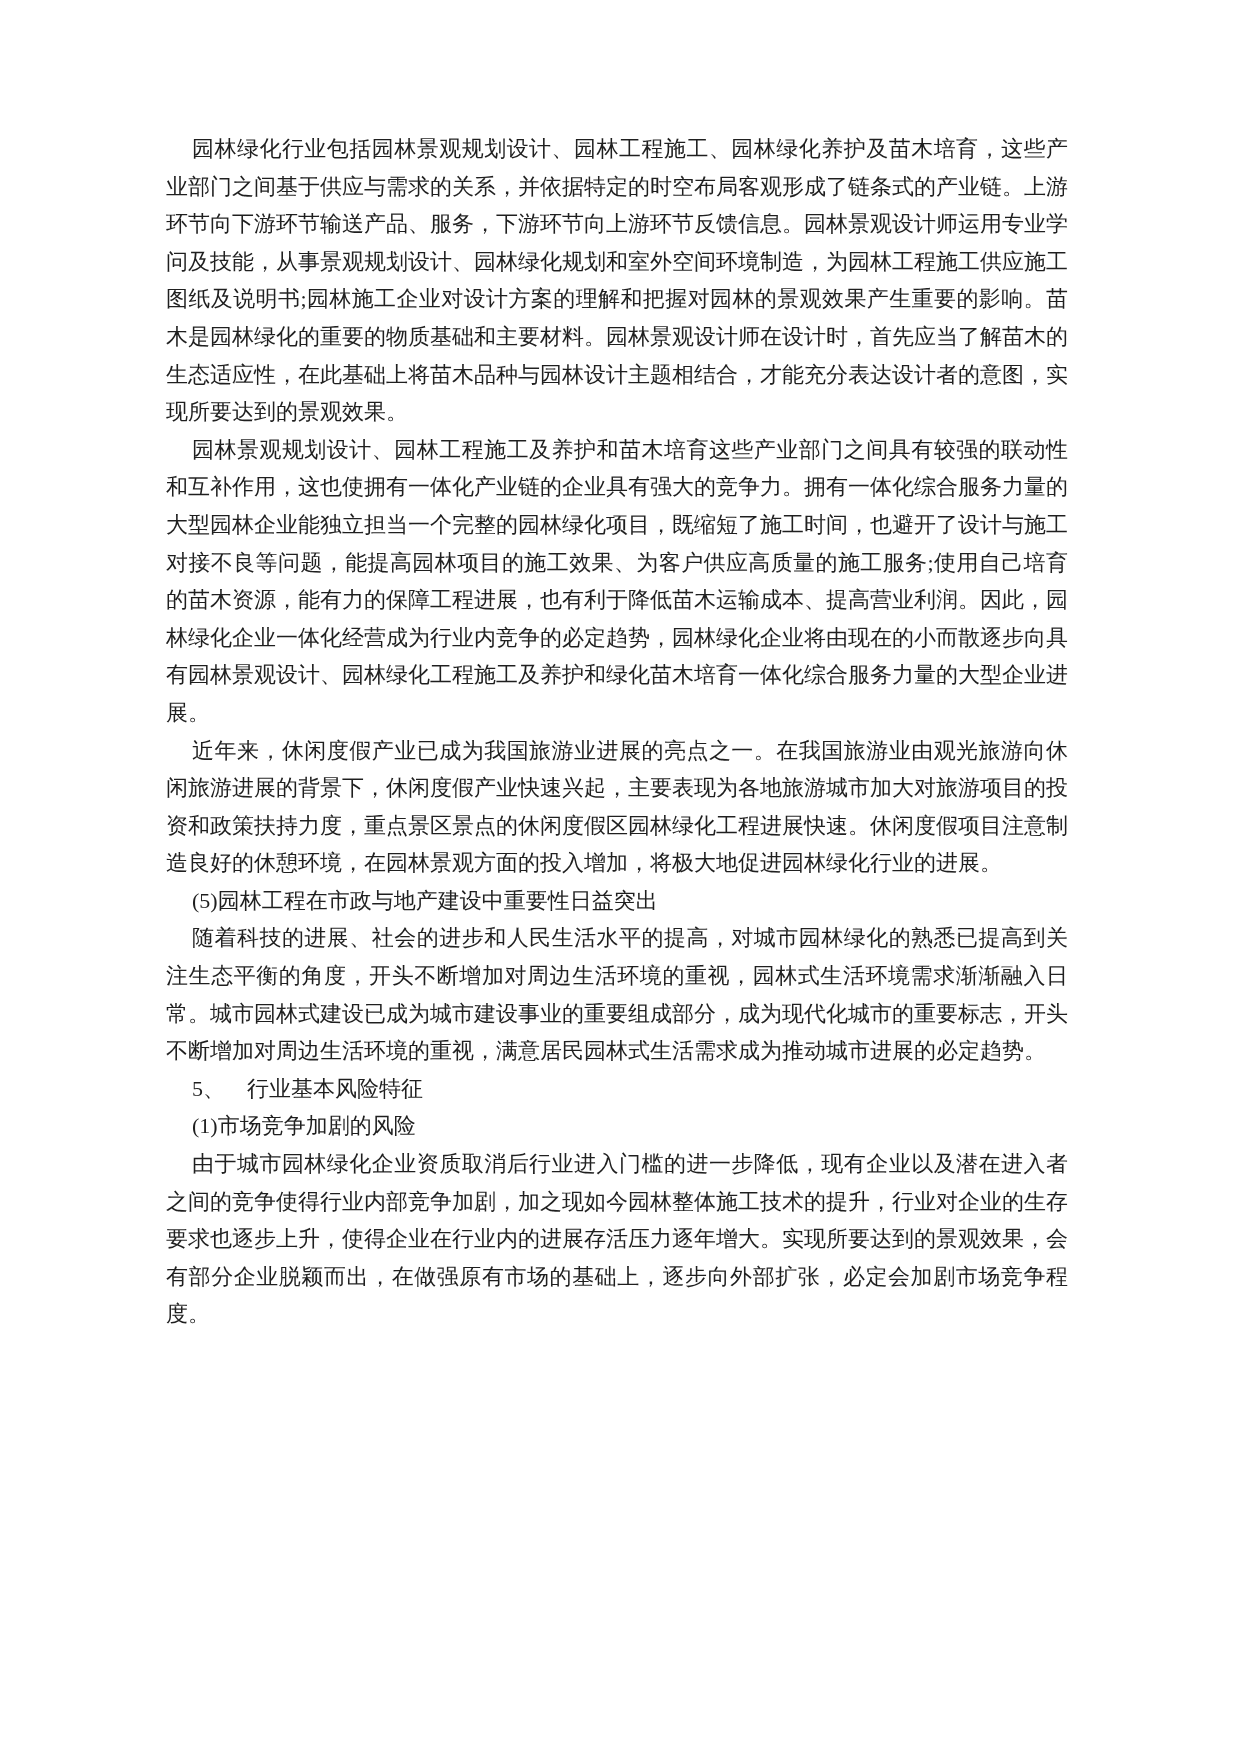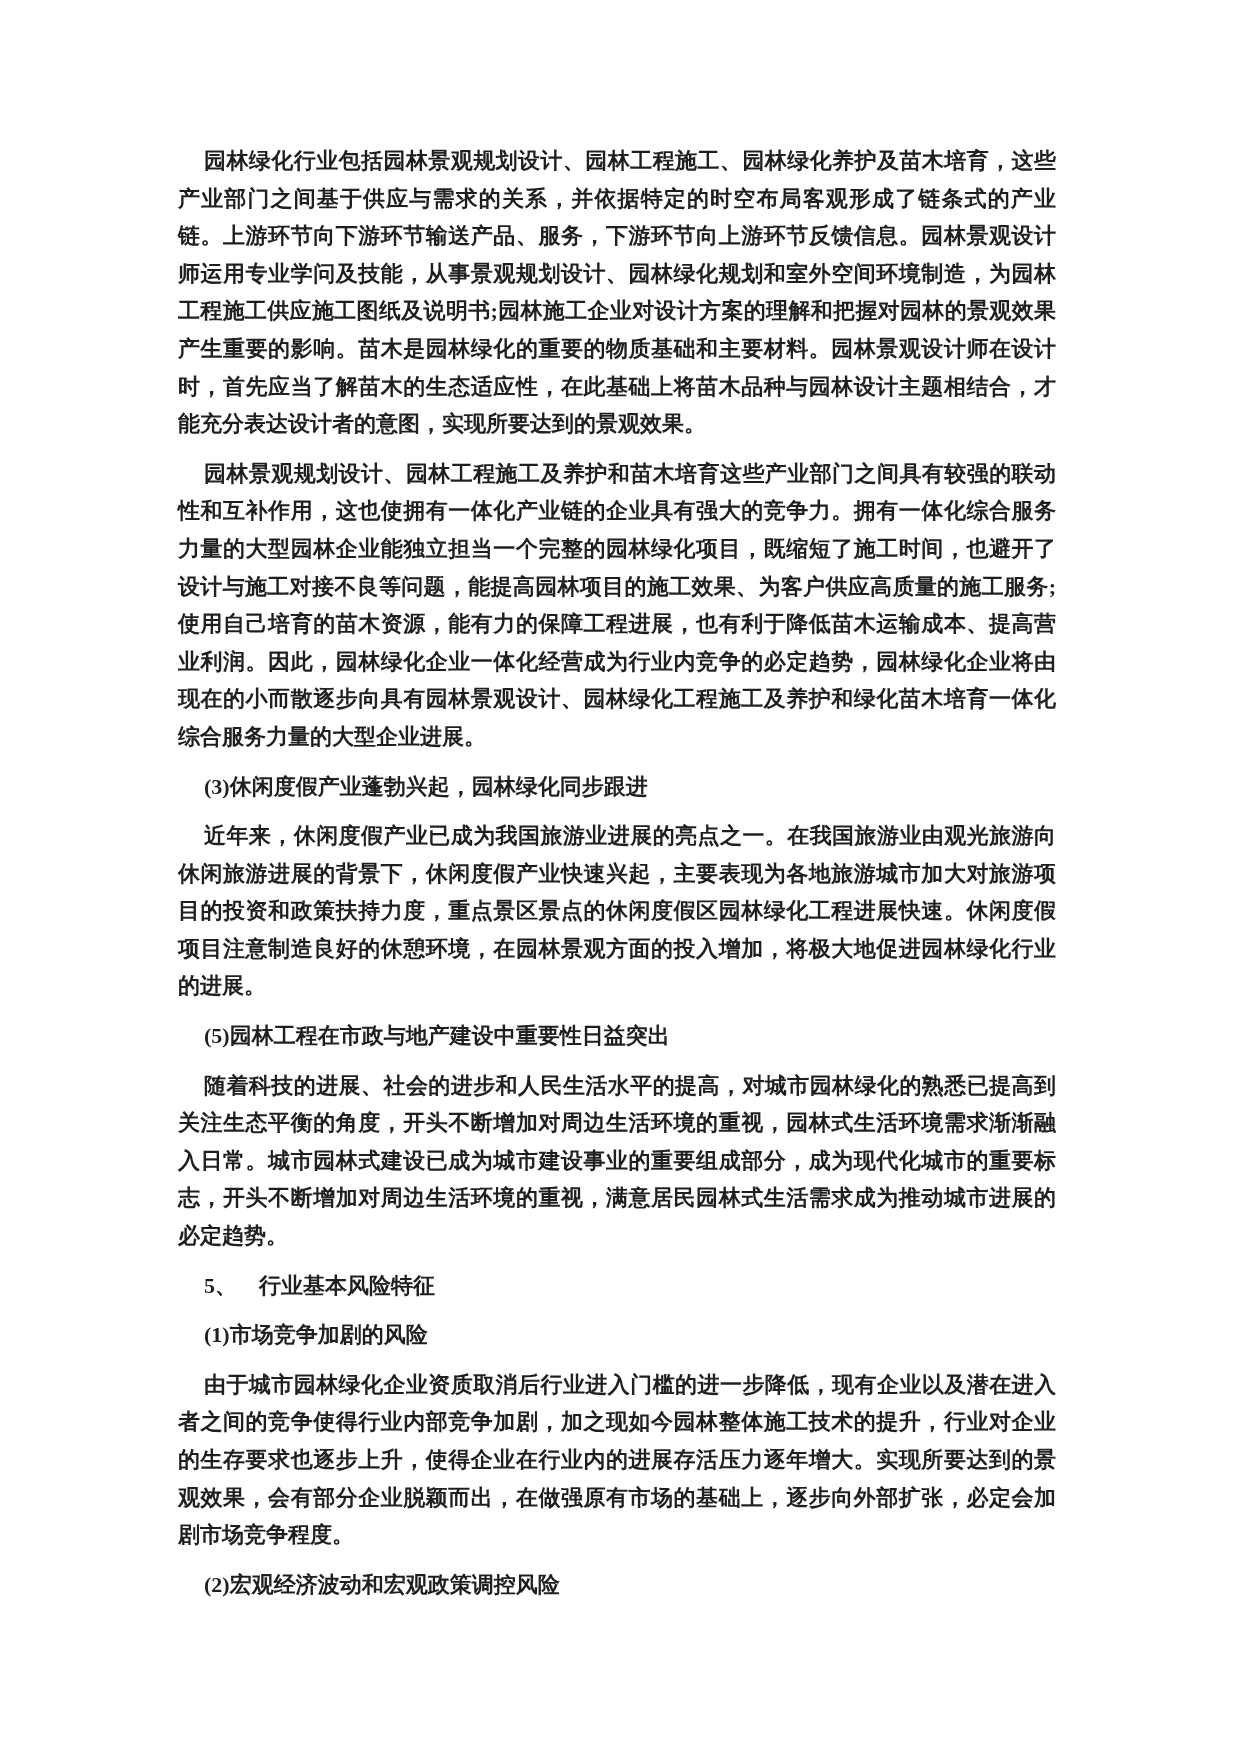--- a/index.html
+++ b/index.html
@@ -15,38 +15,35 @@
     left: 166px;
     top: 130px;
     width: 902px;
     font-family: "Liberation Serif", "DejaVu Serif", serif;
     font-size: 22px;
     line-height: 37.6px;
     color: #1f1f1f;
     text-align: justify;
   }
   .doc-body p {
-    margin: 12px;
+    margin: 0;
     padding: 0;
     text-indent: 26px;
-    font-weight: bold;
   }
   .doc-body p.heading {
     text-align: left;
   }
 </style>
 </head>
 <body>
 
 <div class="page">
   <div class="doc-body" id="doc-body">
       <p class="paragraph">园林绿化行业包括园林景观规划设计、园林工程施工、园林绿化养护及苗木培育，这些产业部门之间基于供应与需求的关系，并依据特定的时空布局客观形成了链条式的产业链。上游环节向下游环节输送产品、服务，下游环节向上游环节反馈信息。园林景观设计师运用专业学问及技能，从事景观规划设计、园林绿化规划和室外空间环境制造，为园林工程施工供应施工图纸及说明书;园林施工企业对设计方案的理解和把握对园林的景观效果产生重要的影响。苗木是园林绿化的重要的物质基础和主要材料。园林景观设计师在设计时，首先应当了解苗木的生态适应性，在此基础上将苗木品种与园林设计主题相结合，才能充分表达设计者的意图，实现所要达到的景观效果。</p>
       <p class="paragraph">园林景观规划设计、园林工程施工及养护和苗木培育这些产业部门之间具有较强的联动性和互补作用，这也使拥有一体化产业链的企业具有强大的竞争力。拥有一体化综合服务力量的大型园林企业能独立担当一个完整的园林绿化项目，既缩短了施工时间，也避开了设计与施工对接不良等问题，能提高园林项目的施工效果、为客户供应高质量的施工服务;使用自己培育的苗木资源，能有力的保障工程进展，也有利于降低苗木运输成本、提高营业利润。因此，园林绿化企业一体化经营成为行业内竞争的必定趋势，园林绿化企业将由现在的小而散逐步向具有园林景观设计、园林绿化工程施工及养护和绿化苗木培育一体化综合服务力量的大型企业进展。</p>
-      <p class="heading">(3)休闲度假产业蓬勃兴起，园林绿化同步跟进</p>
       <p class="paragraph">近年来，休闲度假产业已成为我国旅游业进展的亮点之一。在我国旅游业由观光旅游向休闲旅游进展的背景下，休闲度假产业快速兴起，主要表现为各地旅游城市加大对旅游项目的投资和政策扶持力度，重点景区景点的休闲度假区园林绿化工程进展快速。休闲度假项目注意制造良好的休憩环境，在园林景观方面的投入增加，将极大地促进园林绿化行业的进展。</p>
       <p class="heading">(5)园林工程在市政与地产建设中重要性日益突出</p>
       <p class="paragraph">随着科技的进展、社会的进步和人民生活水平的提高，对城市园林绿化的熟悉已提高到关注生态平衡的角度，开头不断增加对周边生活环境的重视，园林式生活环境需求渐渐融入日常。城市园林式建设已成为城市建设事业的重要组成部分，成为现代化城市的重要标志，开头不断增加对周边生活环境的重视，满意居民园林式生活需求成为推动城市进展的必定趋势。</p>
       <p class="heading">5、　行业基本风险特征</p>
       <p class="heading">(1)市场竞争加剧的风险</p>
       <p class="paragraph">由于城市园林绿化企业资质取消后行业进入门槛的进一步降低，现有企业以及潜在进入者之间的竞争使得行业内部竞争加剧，加之现如今园林整体施工技术的提升，行业对企业的生存要求也逐步上升，使得企业在行业内的进展存活压力逐年增大。实现所要达到的景观效果，会有部分企业脱颖而出，在做强原有市场的基础上，逐步向外部扩张，必定会加剧市场竞争程度。</p>
-      <p class="heading">(2)宏观经济波动和宏观政策调控风险</p>
     </div>
 </div>
 
 </body></html>

